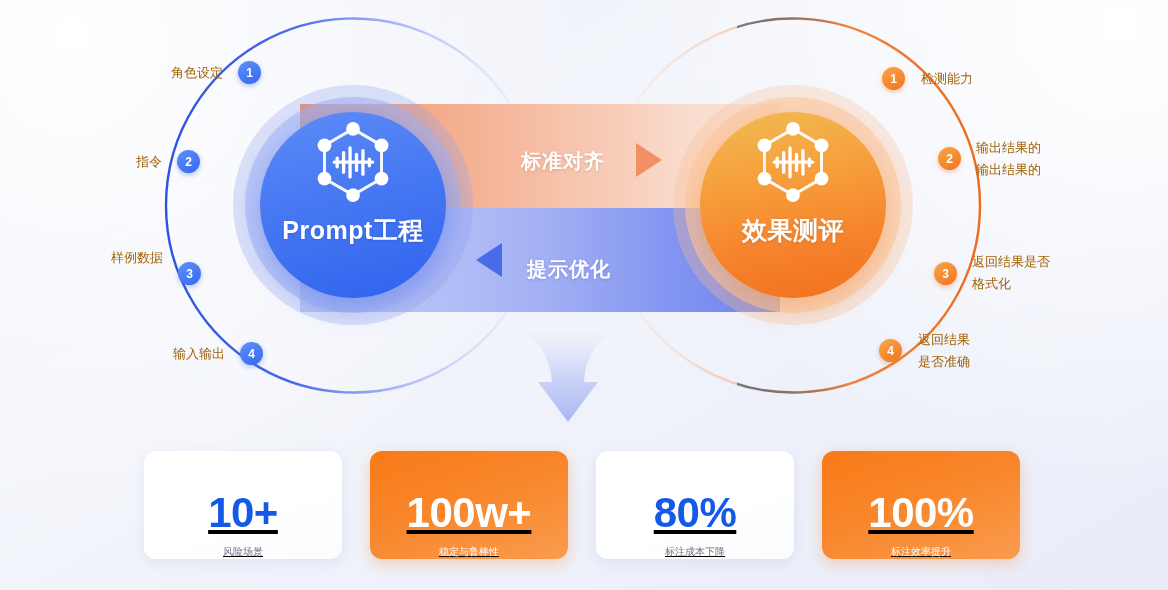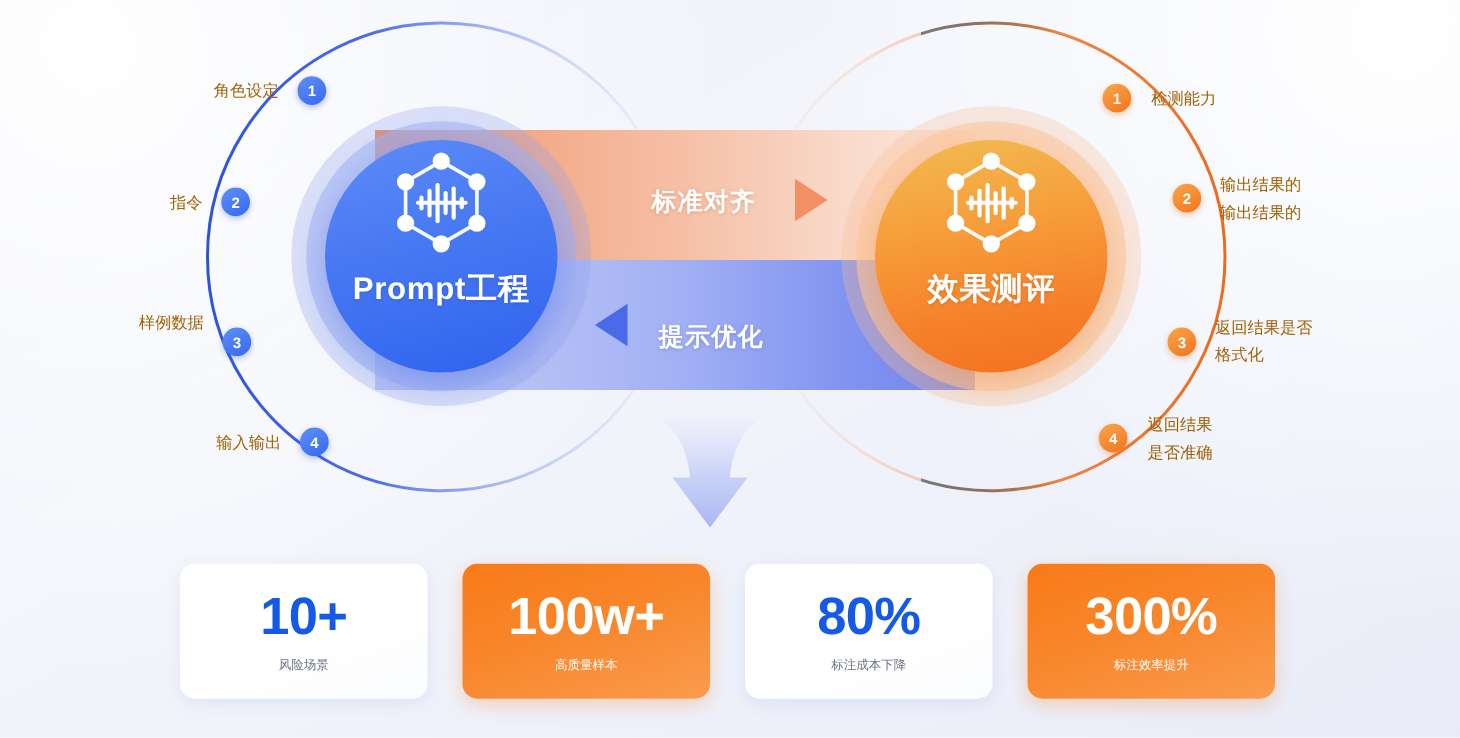--- a/index.html
+++ b/index.html
@@ -85,21 +85,21 @@
   .side-label{
     position:absolute;color:#a16207;font-weight:normal;font-size:13px;line-height:22px;white-space:nowrap;
   }
   .side-left{text-align:right;}
   .side-right{text-align:left;}
 
   
   .cards{position:absolute;left:144px;top:451px;width:1034px;height:116px;}
   .card{
     position:absolute;width:198px;height:108px;border-radius:12px;
-    display:flex;flex-direction:column;align-items:center;justify-content:center;
+    display:flex;flex-direction:column;align-items:center;justify-content:flex-end;text-decoration:underline;
   }
   .card-white{
     background:linear-gradient(160deg,#ffffff 0%,#ffffff 55%,#fbfcfe 100%);
     box-shadow:0 4px 14px rgba(80,100,180,.10);
   }
   .card-orange{
     background:linear-gradient(160deg,#f97a17 0%,#f8862a 45%,#fa9b4e 100%);
     box-shadow:0 5px 16px rgba(240,120,30,.28);
   }
   .card-num{font-size:42px;font-weight:bold;line-height:1;letter-spacing:-.5px;}
@@ -243,25 +243,25 @@
     <div>是否准确</div>
   </div>
 
   <div class="cards">
     <div class="card card-white" style="left:0;">
       <div class="card-num num-blue">10+</div>
       <div class="card-cap cap-gray">风险场景</div>
     </div>
     <div class="card card-orange" style="left:226px;">
       <div class="card-num num-white">100w+</div>
-      <div class="card-cap cap-white">高质量样本</div>
+      <div class="card-cap cap-white">稳定与鲁棒性</div>
     </div>
     <div class="card card-white" style="left:452px;">
       <div class="card-num num-blue">80%</div>
       <div class="card-cap cap-gray">标注成本下降</div>
     </div>
     <div class="card card-orange" style="left:678px;">
-      <div class="card-num num-white">300%</div>
+      <div class="card-num num-white">100%</div>
       <div class="card-cap cap-white">标注效率提升</div>
     </div>
   </div>
 
 </div>
 
 </body></html>

